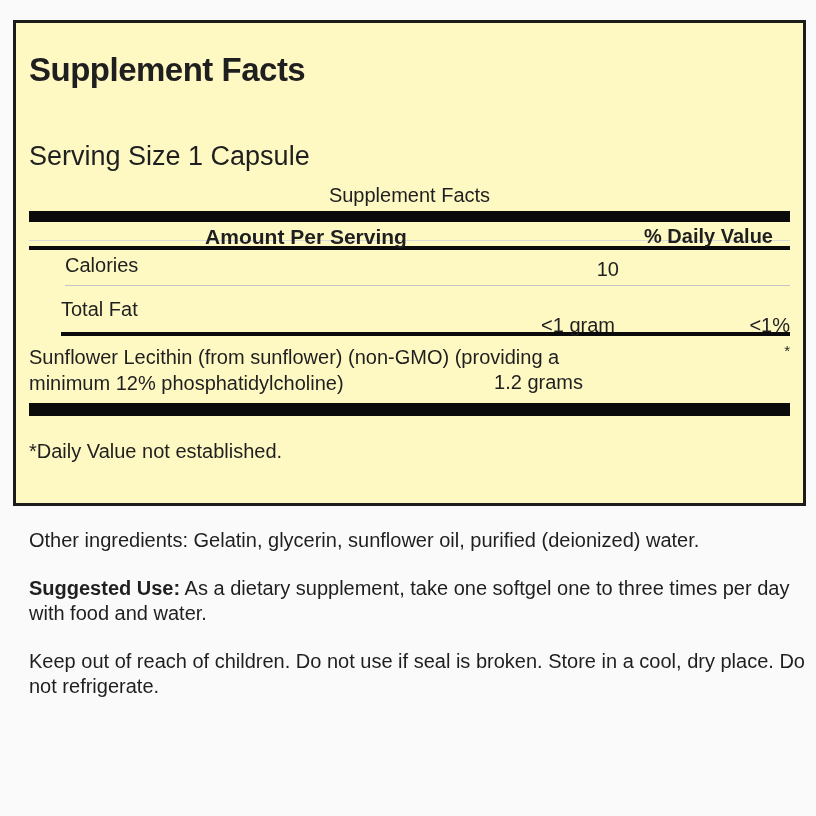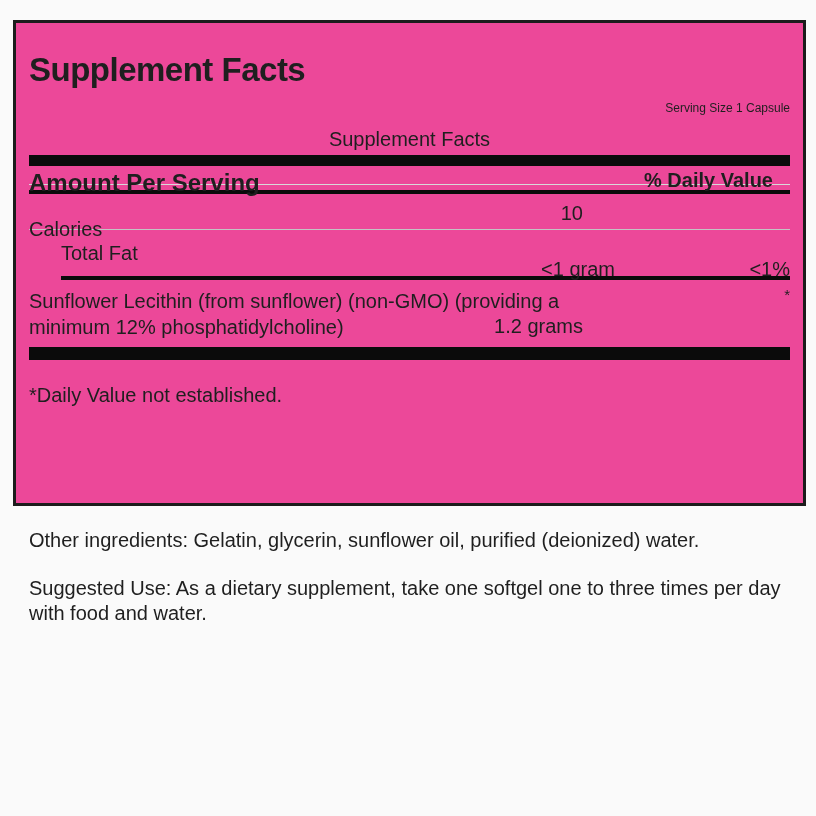--- a/index.html
+++ b/index.html
@@ -10,37 +10,36 @@
     color: #1f1f1f;
     overflow: hidden;
   }
   .page { position: relative; width: 816px; height: 816px; }
 
   
   .sf-panel {
     position: absolute;
     left: 13px; top: 20px;
     width: 793px; height: 486px;
-    background: #ec4899;
+    background: #fef9c3;
     border: 3px solid #1c1c1c;
     padding: 0 13px;
     overflow: hidden;
   }
   .sf-title {
     margin-top: 30px;
     font-size: 33px;
     font-weight: bold;
     letter-spacing: -0.5px;
     line-height: 1.05;
   }
   .sf-serving {
-    margin-top: 14px;
-    font-size: 12px;
+    margin-top: 54px;
+    font-size: 27px;
     line-height: 1.1;
-    text-align: right;
   }
   .sf-subheading {
     margin-top: 14px;
     font-size: 20px;
     text-align: center;
     line-height: 1.05;
   }
   .bar-thick {
     margin-top: 5px;
     height: 11px;
@@ -53,36 +52,36 @@
     height: 28px;
     border-bottom: 4px solid #0b0b0b;
     
     background-image: linear-gradient(#d9d9d9, #d9d9d9);
     background-size: 100% 1px;
     background-position: 0 calc(100% - 5px);
     background-repeat: no-repeat;
   }
   .sf-header .aps {
     position: absolute; left: 0; top: 3px;
-    width: 554px; 
-    font-size: 24px; font-weight: bold;
+    width: 554px; text-align: center;
+    font-size: 21px; font-weight: bold;
   }
   .sf-header .dvh {
     position: absolute; right: 17px; top: 3px;
     font-size: 20px; font-weight: bold;
   }
 
   .sf-row { position: relative; font-size: 20px; }
   .sf-row .amt {
     position: absolute; left: 0; width: 554px;
     text-align: right;
   }
   .sf-row .dv { position: absolute; right: 0; }
 
-  .row-calories { height: 36px; padding-top: 24px; border-bottom: 1px solid #c4c4c4; }
+  .row-calories { height: 36px; padding-top: 4px; border-bottom: 1px solid #c4c4c4; margin-left: 36px; }
   .row-calories .amt, .row-calories .dv { top: 8px; }
 
   .row-fat { height: 50px; padding-top: 12px; border-bottom: 4px solid #0b0b0b; margin-left: 32px; }
   .row-fat .amt, .row-fat .dv { top: 28px; }
 
   .row-lecithin { height: 67px; padding-top: 8px; }
   .row-lecithin .name { max-width: 566px; line-height: 26px; }
   .row-lecithin .amt { bottom: 9px; }
   .row-lecithin .dv { top: 6px; font-size: 15px; }
 
@@ -91,21 +90,21 @@
 
   
   .info {
     position: absolute;
     left: 29px; top: 528px;
     width: 778px;
     font-size: 20px;
     line-height: 25px;
   }
   .info p { margin-bottom: 23px; }
-  .info .b { font-weight: normal; margin-top: 28px; }
+  .info .b { font-weight: bold; margin-top: 28px; }
 </style>
 </head>
 <body>
 
 <div class="page">
 
   <div class="sf-panel">
 
     <div class="sf-title">Supplement Facts</div>
 
@@ -145,16 +144,17 @@
 
   </div>
 
   <div class="info">
 
     <p><span>Other ingredients: Gelatin, glycerin, sunflower oil, purified (deionized) water.</span></p>
 
     <p><span class="b">Suggested Use:</span><span> As a dietary supplement, take one softgel one to three times per day with food and water.</span></p>
 
 
+    <p><span>Keep out of reach of children. Do not use if seal is broken. Store in a cool, dry place. Do not refrigerate.</span></p>
 
   </div>
 
 </div>
 
 </body></html>

